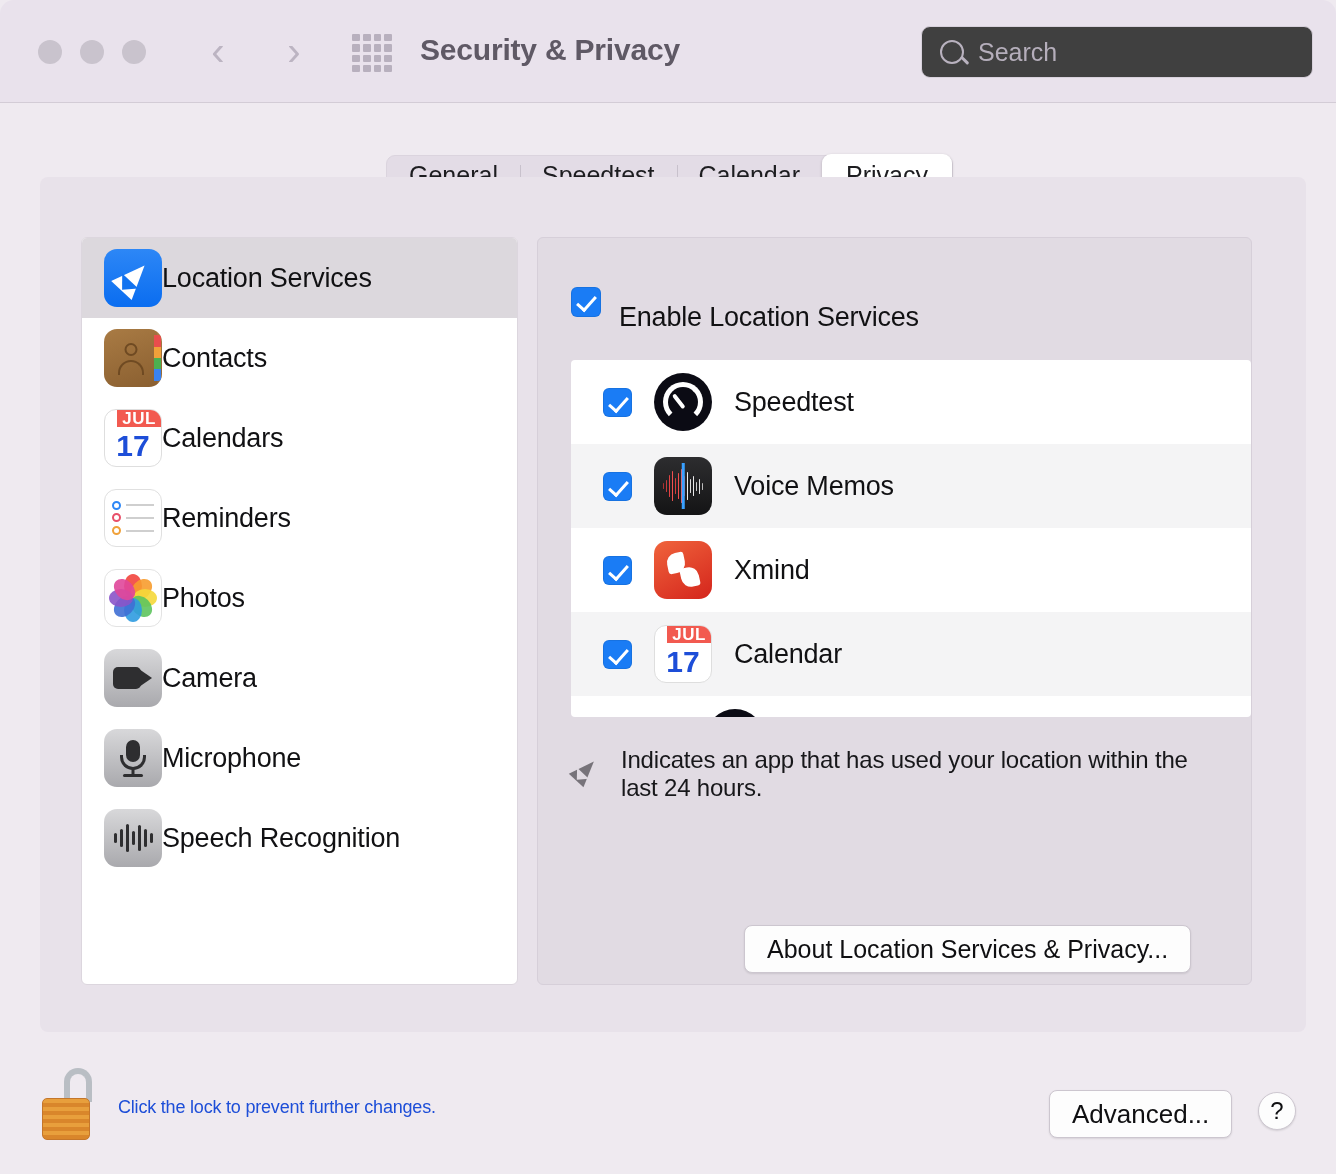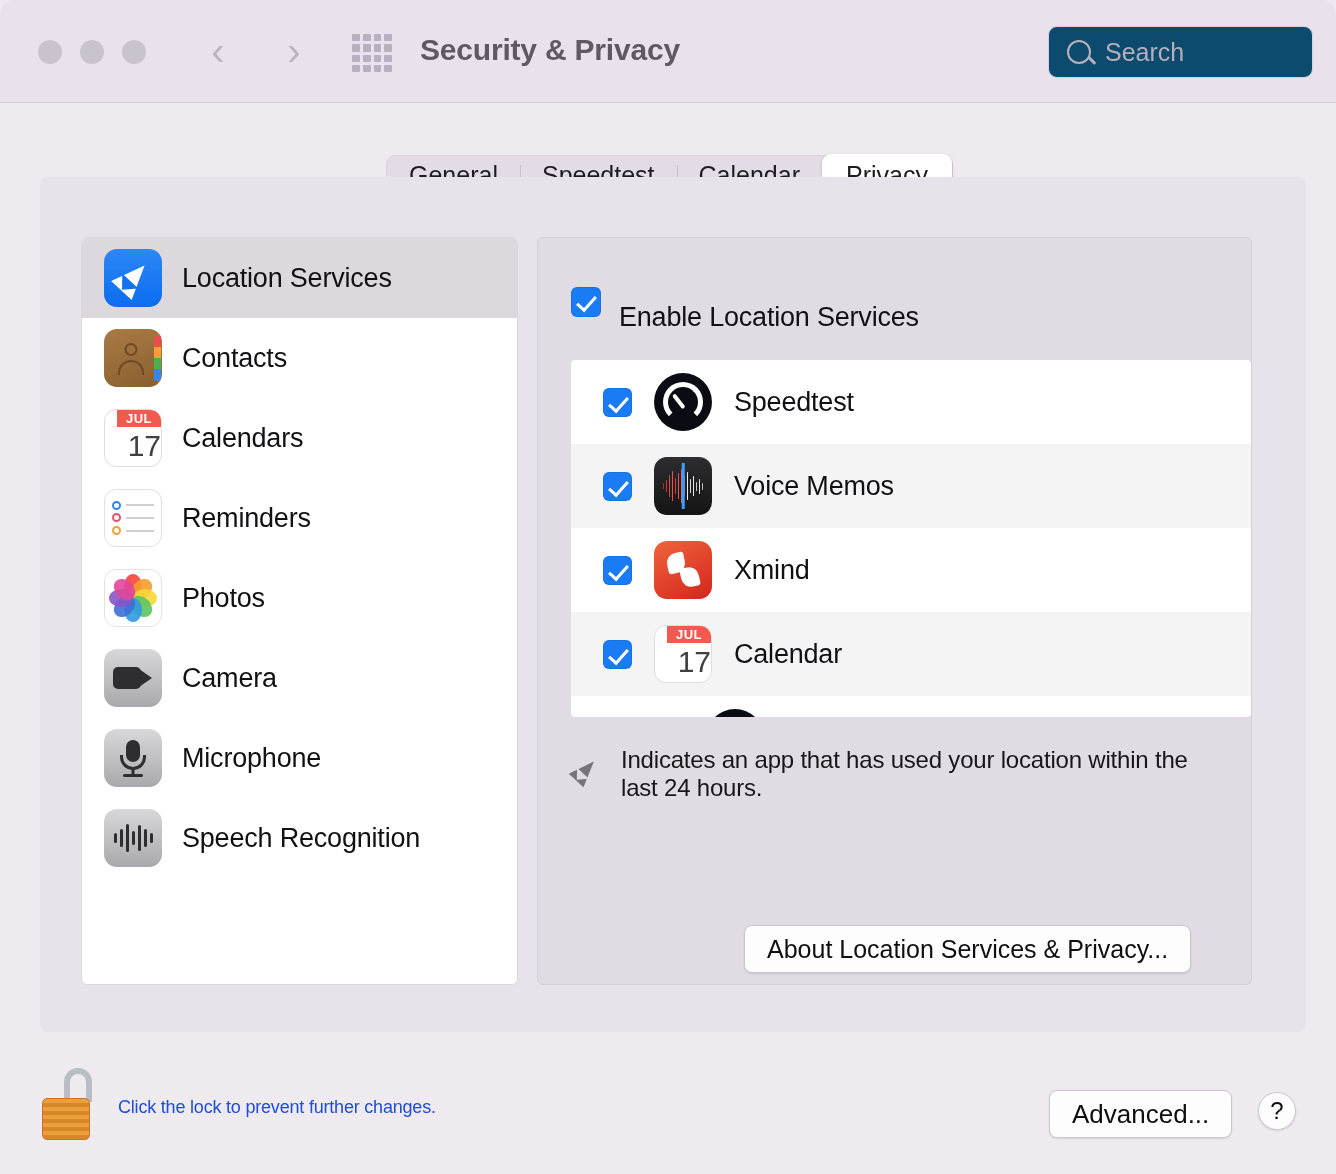--- a/index.html
+++ b/index.html
@@ -38,22 +38,22 @@
   #gridbtn { position: absolute; left: 352px; top: 34px; width: 40px; height: 38px;
              display: grid; grid-template-columns: repeat(4, 1fr); grid-template-rows: repeat(4, 1fr); gap: 3px; }
   #gridbtn i { background: #b8b0be; border-radius: 1px; display: block; }
   #wintitle {
     position: absolute; left: 420px; top: 33px;
     font-size: 30px; font-weight: bold; color: #5f5965;
     letter-spacing: -0.2px;
   }
   #searchbox {
     position: absolute; right: 23px; top: 26px;
-    width: 265px; height: 52px;
-    background: #0c4a6e;
+    width: 392px; height: 52px;
+    background: #404040;
     border: 1px solid #d8d1dc;
     border-radius: 9px;
     display: flex; align-items: center; padding-left: 18px;
   }
   #searchbox .mag {
     width: 24px; height: 24px; border: 2.5px solid #b9b2bf; border-radius: 50%;
     position: relative; flex: none; margin-right: 14px;
   }
   #searchbox .mag::after {
     content: ""; position: absolute; width: 10px; height: 2.5px; background: #b9b2bf;
@@ -97,21 +97,21 @@
     background: #ffffff;
     border: 1px solid #dcd6de;
     border-radius: 6px;
     overflow: hidden;
   }
   .side-item {
     display: flex; align-items: center;
     height: 80px; padding-left: 22px;
   }
   .side-item.selected { background: #dcd8dd; }
-  .side-label { font-size: 27px; color: #111113; margin-left: 20px; letter-spacing: -0.2px; }
+  .side-label { font-size: 27px; color: #111113; letter-spacing: -0.2px; }
   .appicon { width: 58px; height: 58px; flex: none; position: relative; }
 
   
   .ic-location { background: linear-gradient(#2d87f6,#0a6df0); border-radius: 13px; }
   .ic-location .arrow {
     position: absolute; left: 50%; top: 50%; width: 0; height: 0;
     transform: translate(-50%,-50%) rotate(43deg);
     border-left: 14px solid transparent; border-right: 14px solid transparent;
     border-bottom: 34px solid #fff;
   }
@@ -136,22 +136,22 @@
   .ic-contacts .phead {
     position:absolute; left:50%; top:2px; transform:translateX(-50%);
     width:13px; height:13px; border-radius:50%; border:2px solid #6f4a22;
   }
   .ic-contacts .pbody {
     position:absolute; left:50%; bottom:0; transform:translateX(-50%);
     width:26px; height:15px; border:2px solid #6f4a22; border-bottom:none;
     border-radius: 13px 13px 0 0;
   }
   .ic-cal { background:#ffffff; border-radius: 12px; overflow:hidden; border:1px solid #dedede; }
-  .ic-cal .m { background:#f25a50; color:#fff; font-size:13px; font-weight:bold; text-align:center; height:17px; line-height:17px; letter-spacing:0.5px;margin-left:12px;}
-  .ic-cal .d { color:#404040; font-size:30px; font-weight:400; text-align:right; line-height:38px; }
+  .ic-cal .m { background:#f25a50; color:#fff; font-size:17px; font-weight:bold; text-align:center; height:17px; line-height:17px; letter-spacing:0.5px;margin-left:12px;}
+  .ic-cal .d { color:#1d4ed8; font-size:30px; font-weight:700; text-align:center; line-height:38px; }
   .ic-reminders { background:#fff; border-radius:12px; border:1px solid #e0e0e0; padding:9px 7px; display:flex; flex-direction:column; justify-content:space-around; }
   .ic-reminders .row { display:flex; align-items:center; gap:5px; }
   .ic-reminders .dot { width:9px; height:9px; border-radius:50%; border:2.5px solid; flex:none; }
   .ic-reminders .ln { height:2px; background:#cfcfcf; flex:1; }
   .ic-photos { background:#fff; border-radius:12px; border:1px solid #e3e3e3; }
   .ic-photos .pet { position:absolute; left:50%; top:50%; width:18px; height:24px; border-radius:50% 50% 50% 50%;
                     transform-origin: 50% 100%; opacity:0.9; margin-left:-9px; margin-top:-24px; }
   .ic-camera { background: linear-gradient(#d8d8da,#a9a9ad); border-radius:13px; }
   .ic-camera .body { position:absolute; left:9px; top:18px; width:28px; height:22px; background:#2e2e30; border-radius:5px; }
   .ic-camera .lens { position:absolute; left:35px; top:20px; width:0; height:0;

